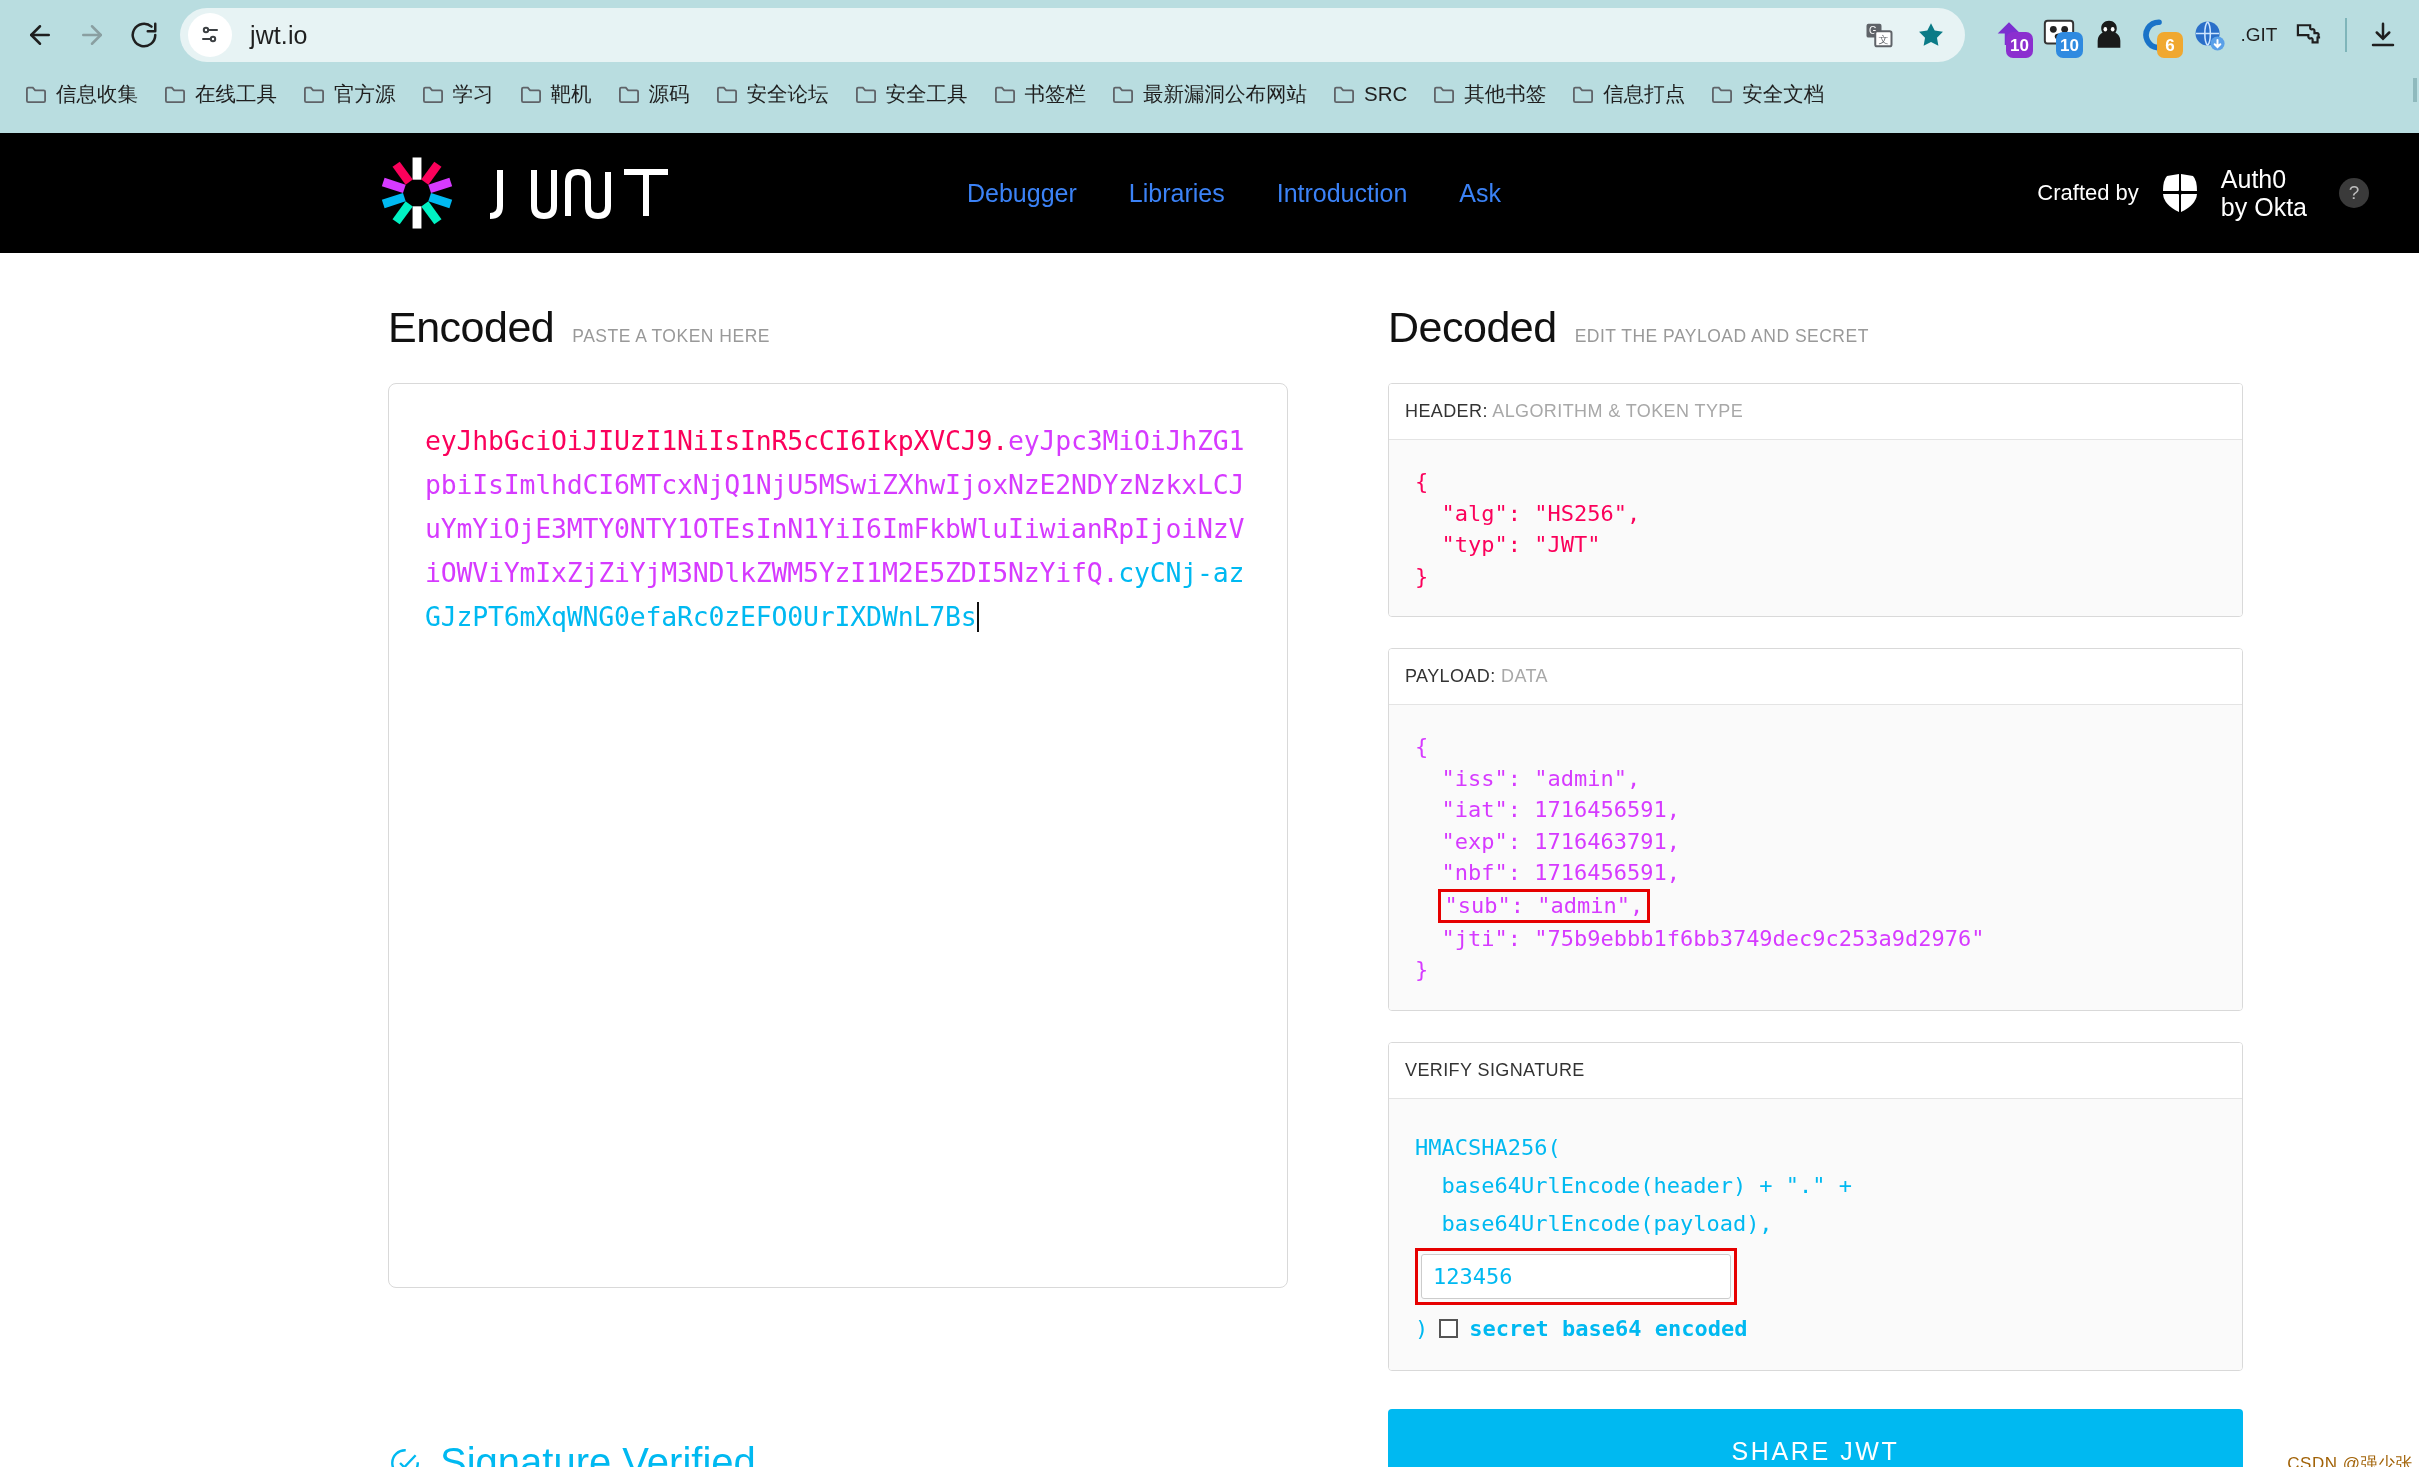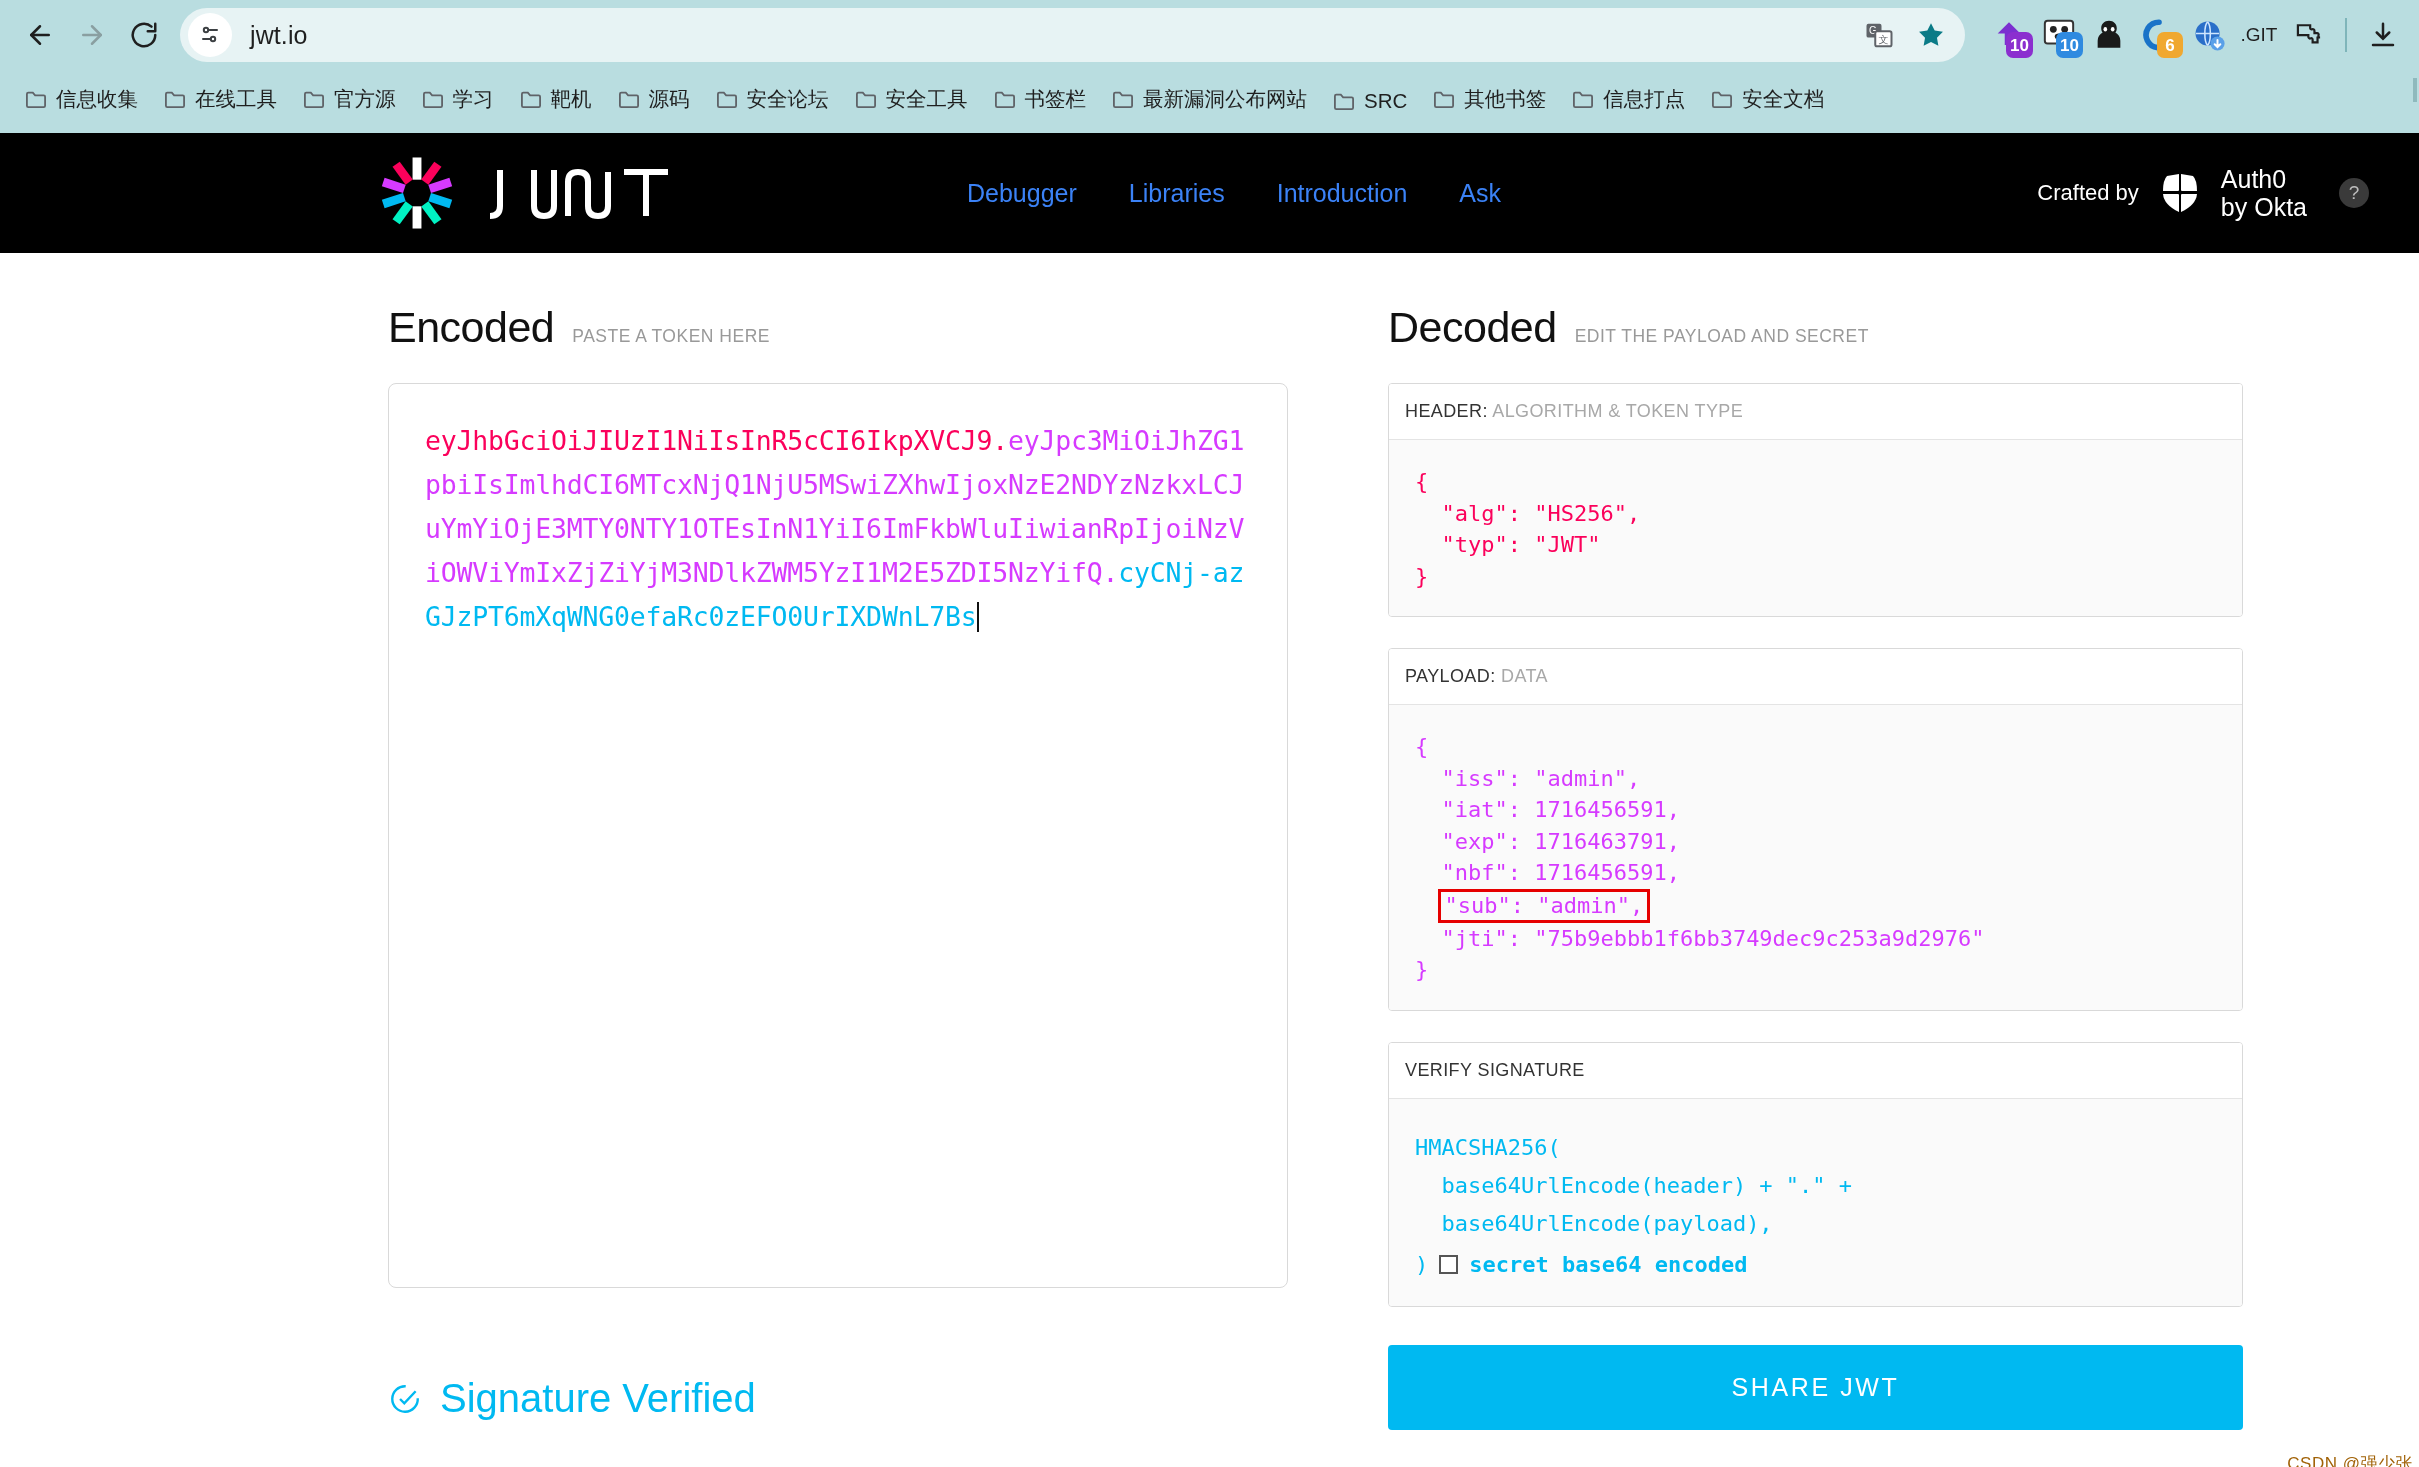--- a/index.html
+++ b/index.html
@@ -48,21 +48,21 @@
     position: absolute; right: -2px; bottom: -1px;
     min-width: 26px; height: 26px; border-radius: 7px;
     font-size: 17px; font-weight: bold; color: #fff;
     display: flex; align-items: center; justify-content: center;
     padding: 0 4px; line-height: 1;
   }
   .divider-v { width: 2px; height: 34px; background: #7fb5ba; margin: 0 8px; }
 
   
   .bookmarks {
-    height: 47px; display: flex; align-items: flex-end;
+    height: 47px; display: flex; align-items: center;
     padding: 0 12px; gap: 0px; font-size: 0;
   }
   .bm {
     display: flex; align-items: center; gap: 9px;
     padding: 4px 13px; border-radius: 6px; white-space: nowrap;
   }
   .bm-label { font-size: 20.5px; color: #1f1f1f; font-family: "Liberation Sans", sans-serif; }
   .folder-ico { width: 22px; height: 20px; flex: 0 0 auto; }
 
   
@@ -518,20 +518,23 @@
       </div>
 
       <div class="panel">
         <div class="panel-label">
           <b>VERIFY SIGNATURE</b>
         </div>
         <div class="panel-body verify-body">
           <div class="sig-line">HMACSHA256(</div>
           <div class="sig-line">  base64UrlEncode(header) + "." +</div>
           <div class="sig-line">  base64UrlEncode(payload),</div>
+          <div class="secret-wrap">
+            <input class="secret-input" type="text" value="123456" style="">
+          </div>
           <div class="b64-row">
             <span class="paren">)</span>
             <span class="b64-check"></span>
             <span class="b64-label">secret base64 encoded</span>
           </div>
         </div>
       </div>
     </div>
   </div>
 

